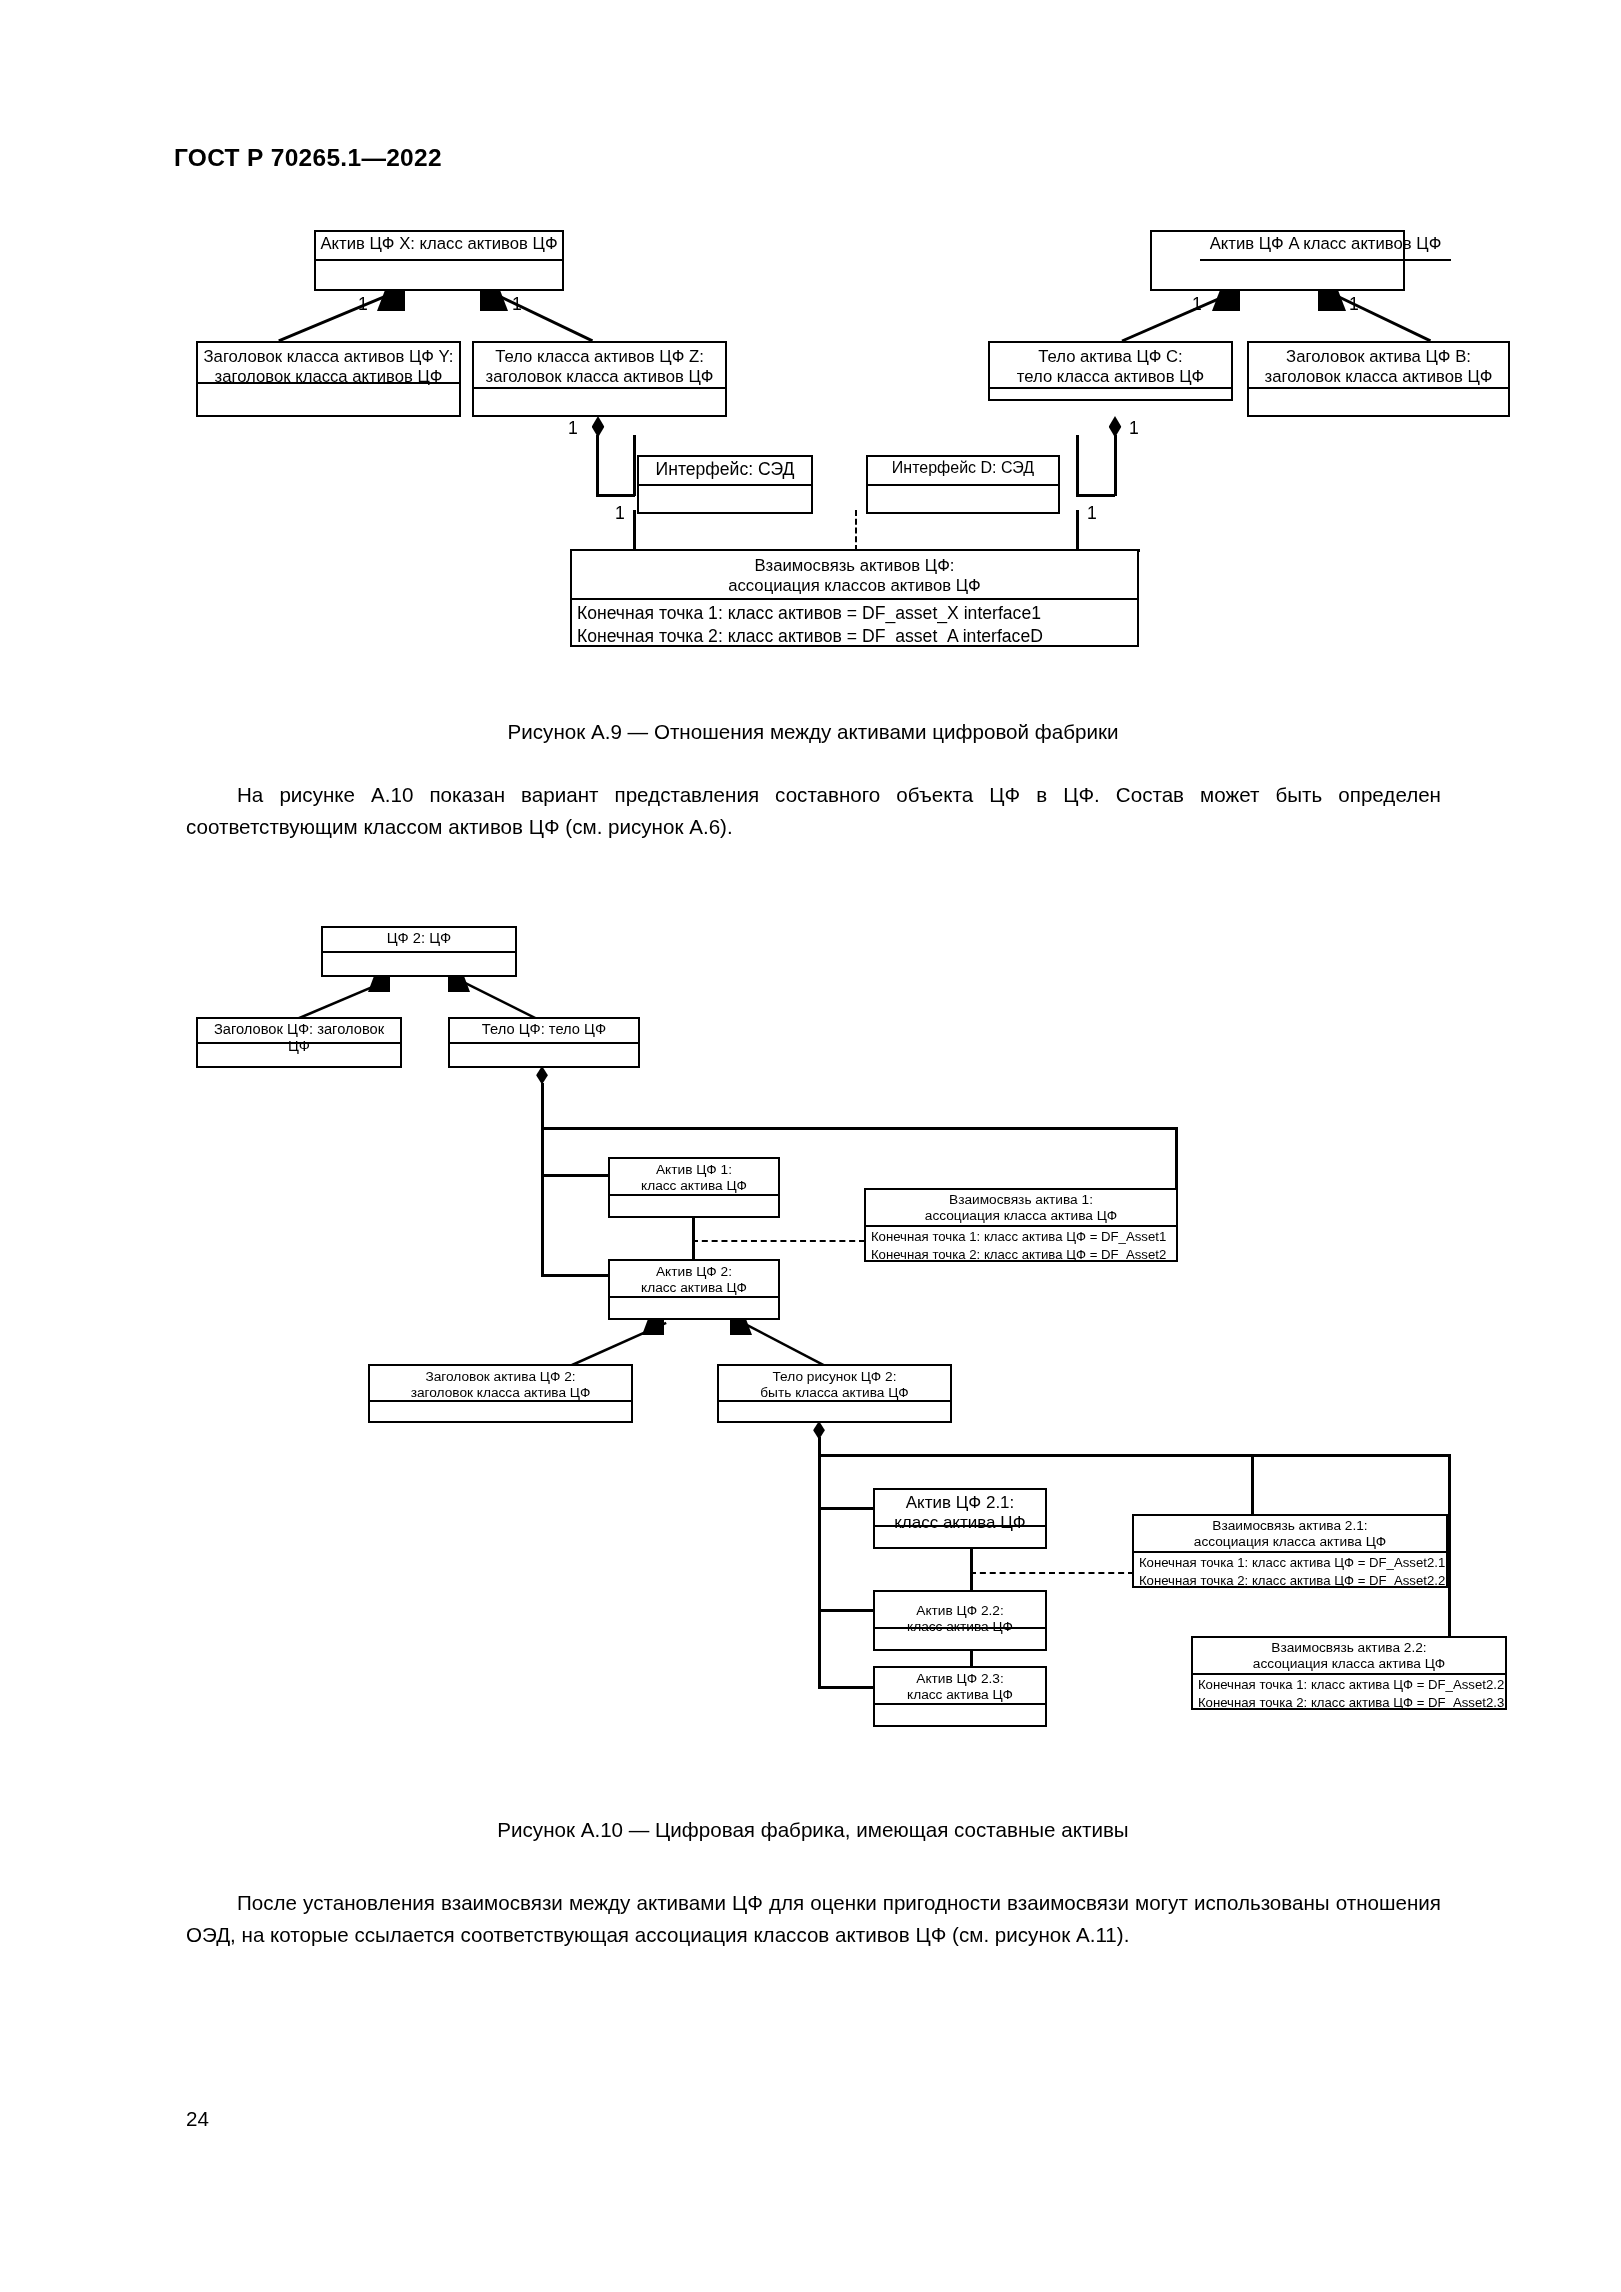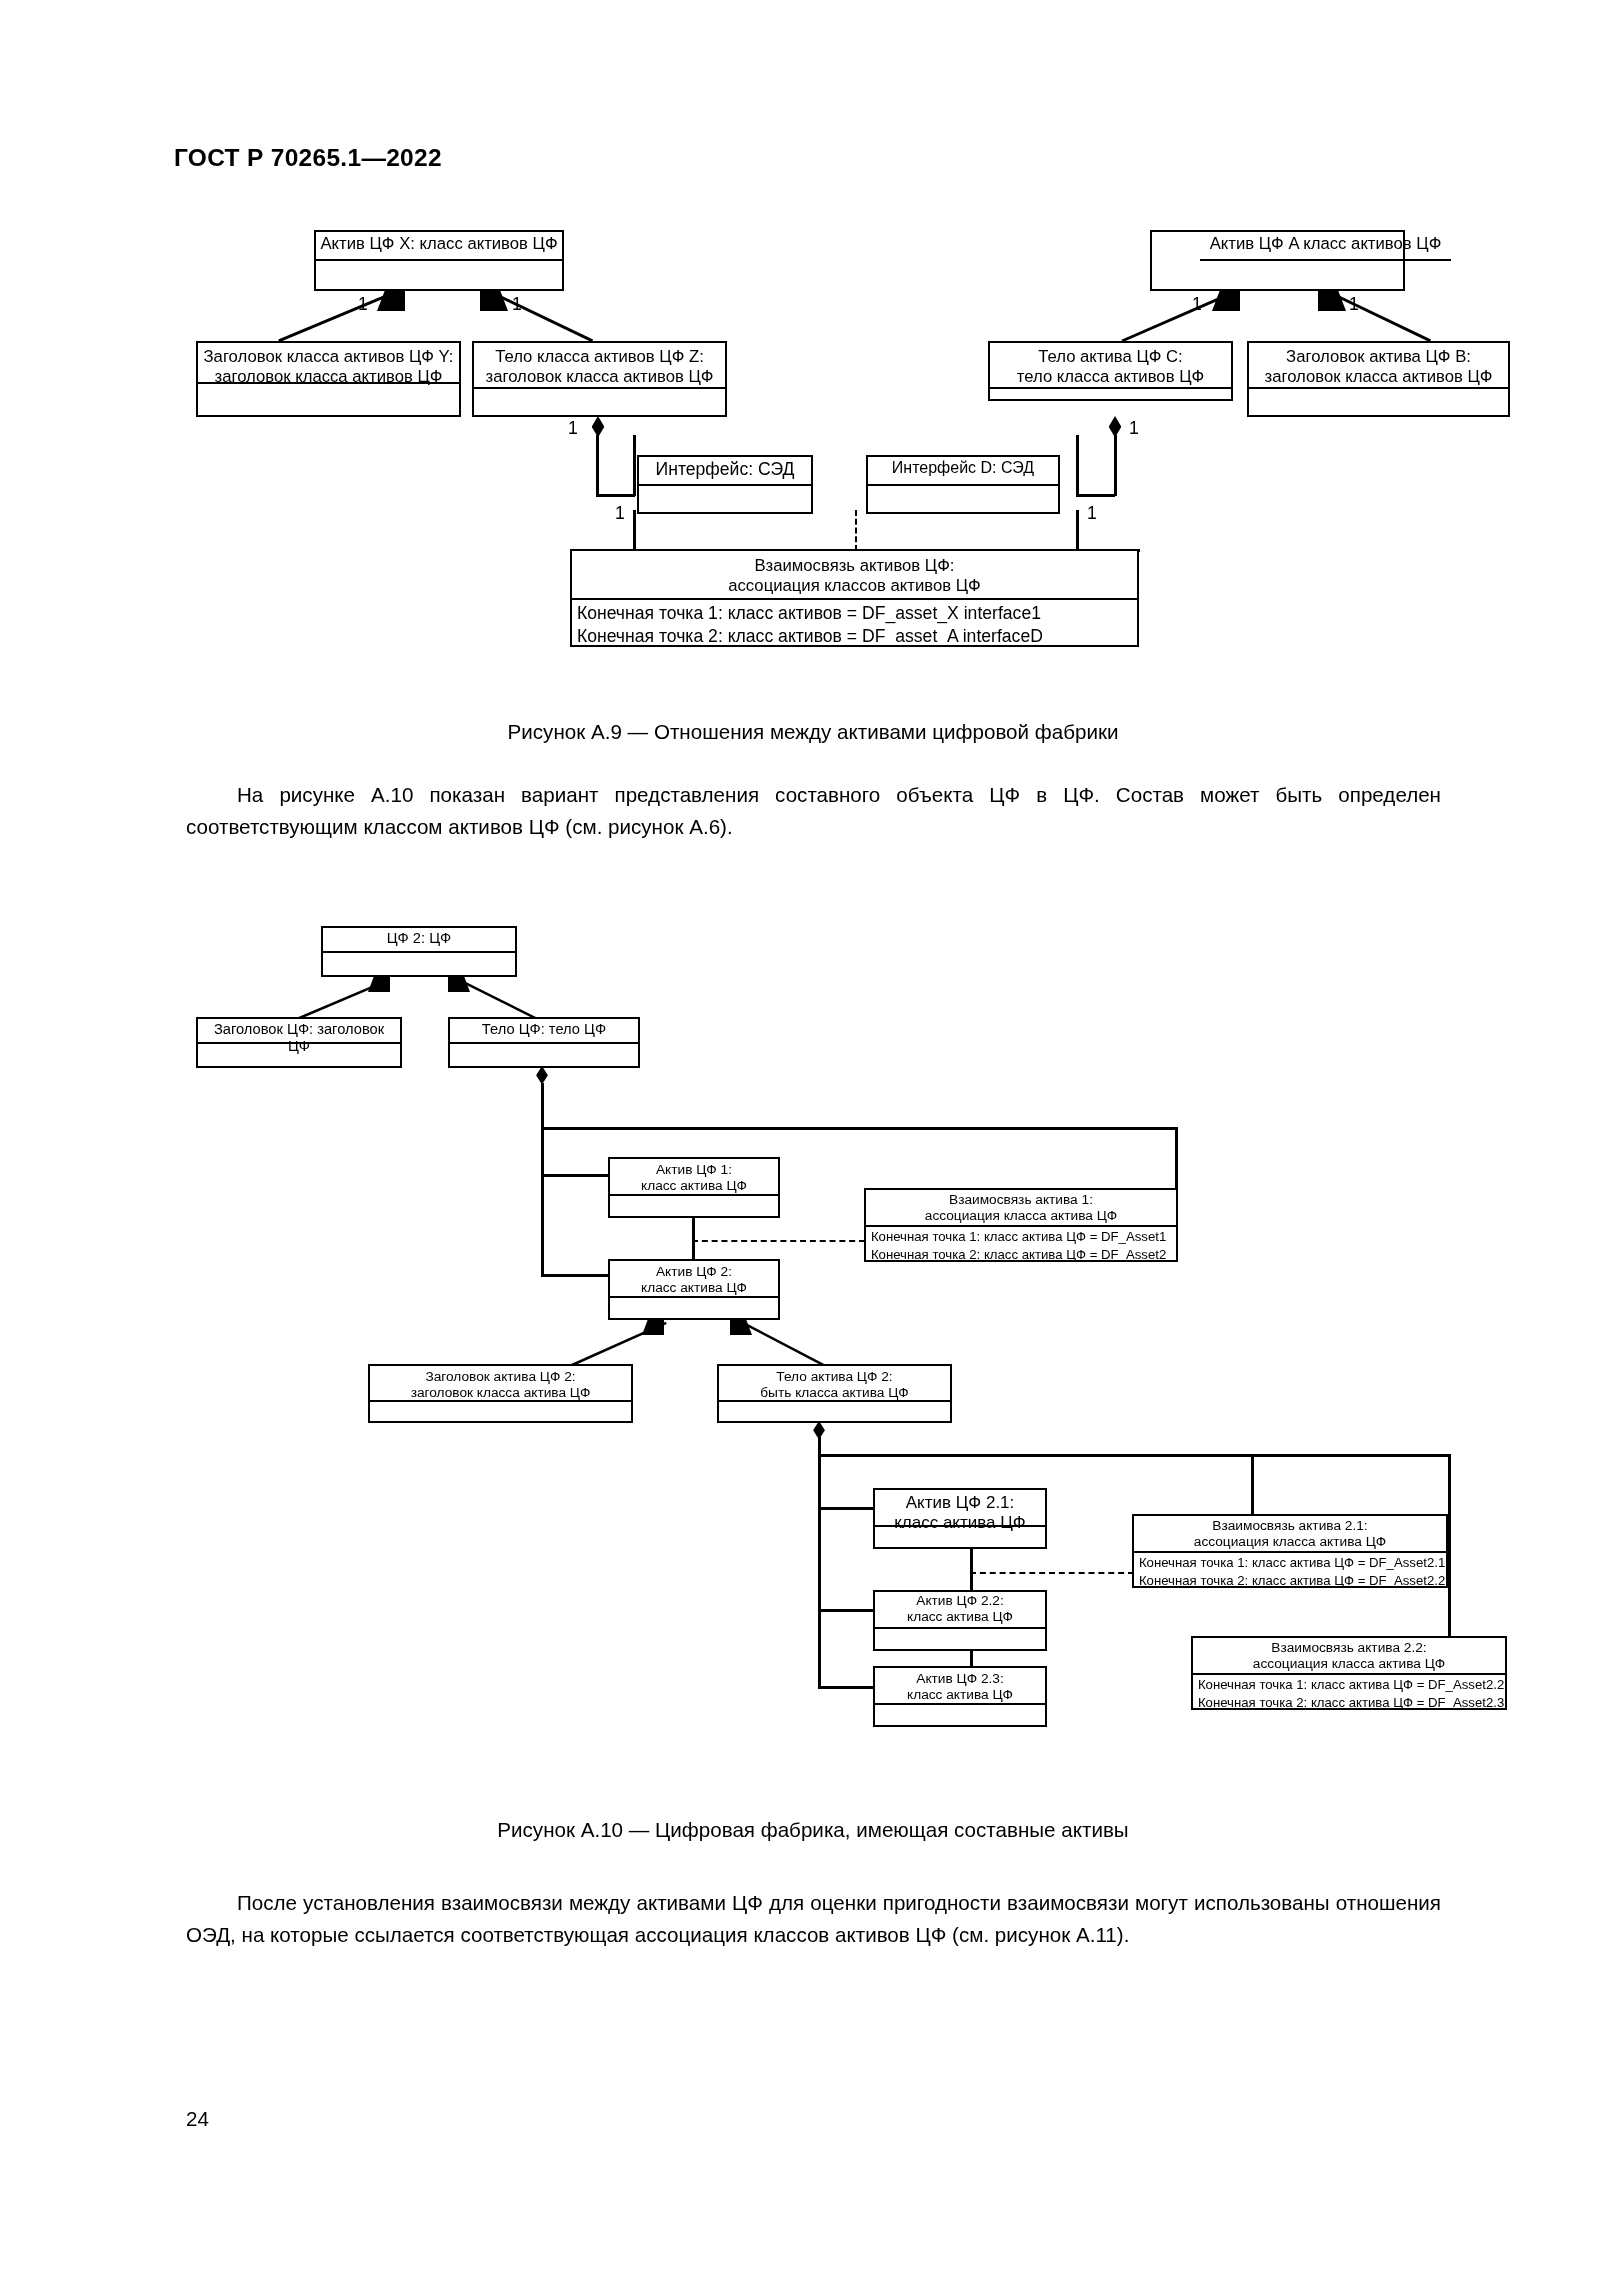--- a/index.html
+++ b/index.html
@@ -265,21 +265,21 @@
     <div class="uml" style="left:368px;top:1364px;width:265px;height:59px;font-size:13.7px;">
       <div class="hd" style="height:36px;padding-top:2.9px;">
         <div>Заголовок актива ЦФ 2:</div>
         <div>заголовок класса актива ЦФ</div>
       </div>
       <div class="bd" style="height:19.6px;"></div>
     </div>
 
     <div class="uml" style="left:717px;top:1364px;width:235px;height:59px;font-size:13.7px;">
       <div class="hd" style="height:36px;padding-top:2.9px;">
-        <div>Тело актива ЦФ 2:</div>
+        <div>Тело рисунок ЦФ 2:</div>
         <div>быть класса актива ЦФ</div>
       </div>
       <div class="bd" style="height:19.6px;"></div>
     </div>
 
     <div class="diamond" style="left:819px;top:1421px;width:11.8px;height:18.6px;"></div>
     <div class="ln lnv" style="left:818px;top:1437px;height:45px;"></div>
     <div class="ln lnh" style="left:818px;top:1454px;width:632px;"></div>
     <div class="ln lnv" style="left:818px;top:1454px;height:235px;"></div>
     <div class="ln lnh" style="left:818px;top:1507px;width:57px;"></div>
@@ -290,21 +290,21 @@
 
     <div class="uml" style="left:873px;top:1488px;width:174px;height:61px;font-size:17px;">
       <div class="hd" style="height:37px;padding-top:2.9px;">
         <div>Актив ЦФ 2.1:</div>
         <div>класс актива ЦФ</div>
       </div>
       <div class="bd" style="height:20.6px;"></div>
     </div>
 
     <div class="uml" style="left:873px;top:1590px;width:174px;height:61px;font-size:13.7px;">
-      <div class="hd" style="height:37px;padding-top:1px;">
+      <div class="hd" style="height:37px;padding-top:11px;">
         <div>Актив ЦФ 2.2:</div>
         <div>класс актива ЦФ</div>
       </div>
       <div class="bd" style="height:20.6px;"></div>
     </div>
 
     <div class="uml" style="left:873px;top:1666px;width:174px;height:61px;font-size:13.7px;">
       <div class="hd" style="height:37px;padding-top:2.9px;">
         <div>Актив ЦФ 2.3:</div>
         <div>класс актива ЦФ</div>

